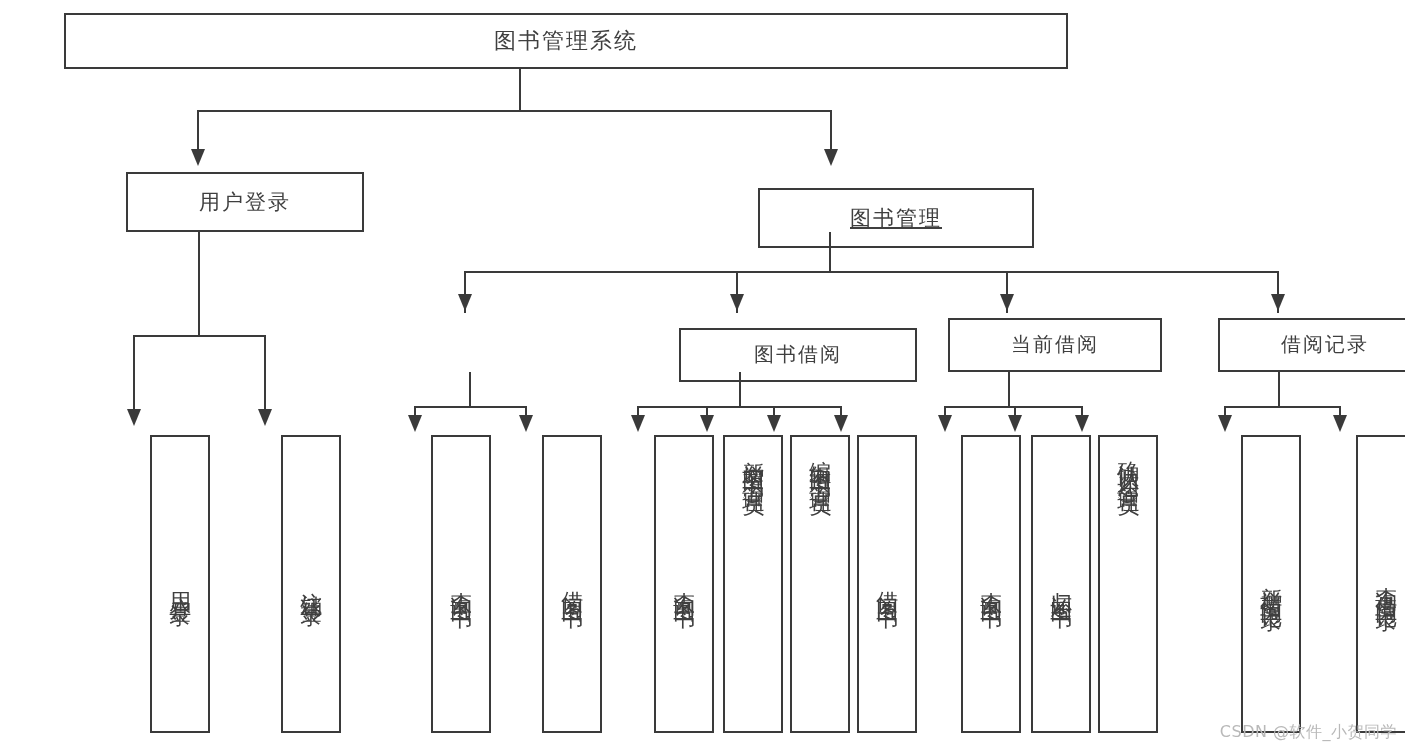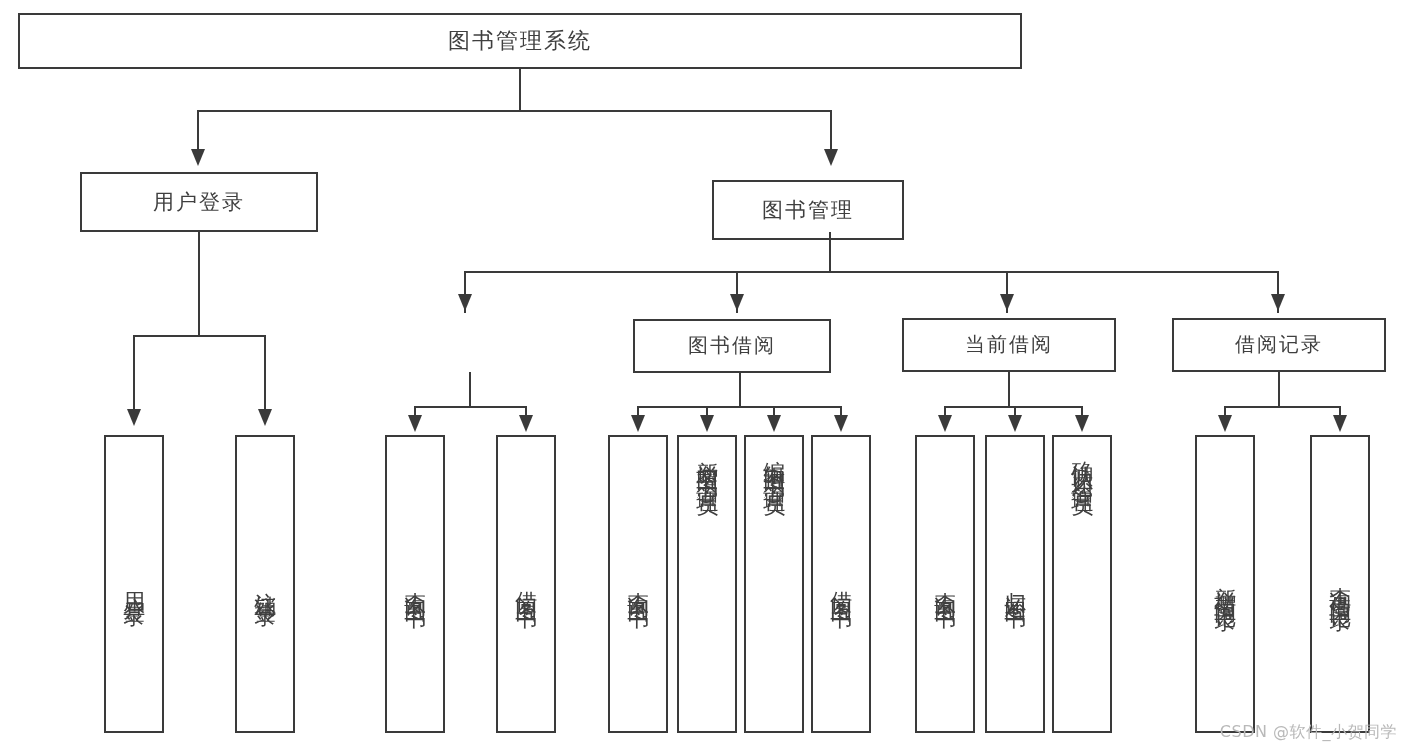--- a/index.html
+++ b/index.html
@@ -19,20 +19,21 @@
   
   .node{
     position:absolute;
     box-sizing:border-box;
     border:2px solid #3a3a3a;
     background:#ffffff;
     display:flex;
     align-items:center;
     justify-content:center;
     color:#3f3f3f;
+    margin-left:46px;
   }
   .node .lbl{
     font-size:21px;
     line-height:1.18;
     letter-spacing:1px;
     white-space:nowrap;
     color:#3f3f3f;
   }
   
   .node.root .lbl{font-size:22px;letter-spacing:2px;}
@@ -98,21 +99,21 @@
   <div class="ln v" style="left:197px;top:110px;width:2px;height:41px;"></div>
   <div class="arrow" style="left:191px;top:149px;"></div>
 
   <div class="ln v" style="left:830px;top:110px;width:2px;height:41px;"></div>
   <div class="arrow" style="left:824px;top:149px;"></div>
 
   <div class="node lvl2" style="left:80px;top:172px;width:238px;height:60px;">
     <span class="lbl">用户登录</span>
   </div>
 
-  <div class="node lvl2" style="left:712px;top:180px;width:192px;height:60px;">
+  <div class="node lvl2" style="left:712px;top:188px;width:276px;height:60px;text-decoration:underline;">
     <span class="lbl">图书管理</span>
   </div>
 
   <div class="ln v" style="left:198px;top:232px;width:2px;height:104px;"></div>
   <div class="ln h" style="left:133px;top:335px;width:133px;height:2px;"></div>
   <div class="ln v" style="left:133px;top:335px;width:2px;height:76px;"></div>
   <div class="arrow" style="left:127px;top:409px;"></div>
   <div class="ln v" style="left:264px;top:335px;width:2px;height:76px;"></div>
   <div class="arrow" style="left:258px;top:409px;"></div>
 
@@ -124,21 +125,21 @@
 
   <div class="ln v" style="left:736px;top:271px;width:2px;height:42px;"></div>
   <div class="arrow" style="left:730px;top:294px;"></div>
 
   <div class="ln v" style="left:1006px;top:271px;width:2px;height:42px;"></div>
   <div class="arrow" style="left:1000px;top:294px;"></div>
 
   <div class="ln v" style="left:1277px;top:271px;width:2px;height:42px;"></div>
   <div class="arrow" style="left:1271px;top:294px;"></div>
 
-  <div class="node lvl3" style="left:633px;top:319px;width:198px;height:54px;">
+  <div class="node lvl3" style="left:633px;top:328px;width:238px;height:54px;">
     <span class="lbl">图书借阅</span>
   </div>
   <div class="node lvl3" style="left:902px;top:318px;width:214px;height:54px;">
     <span class="lbl">当前借阅</span>
   </div>
   <div class="node lvl3" style="left:1172px;top:318px;width:214px;height:54px;">
     <span class="lbl">借阅记录</span>
   </div>
 
   <div class="ln v" style="left:469px;top:372px;width:2px;height:36px;"></div>

